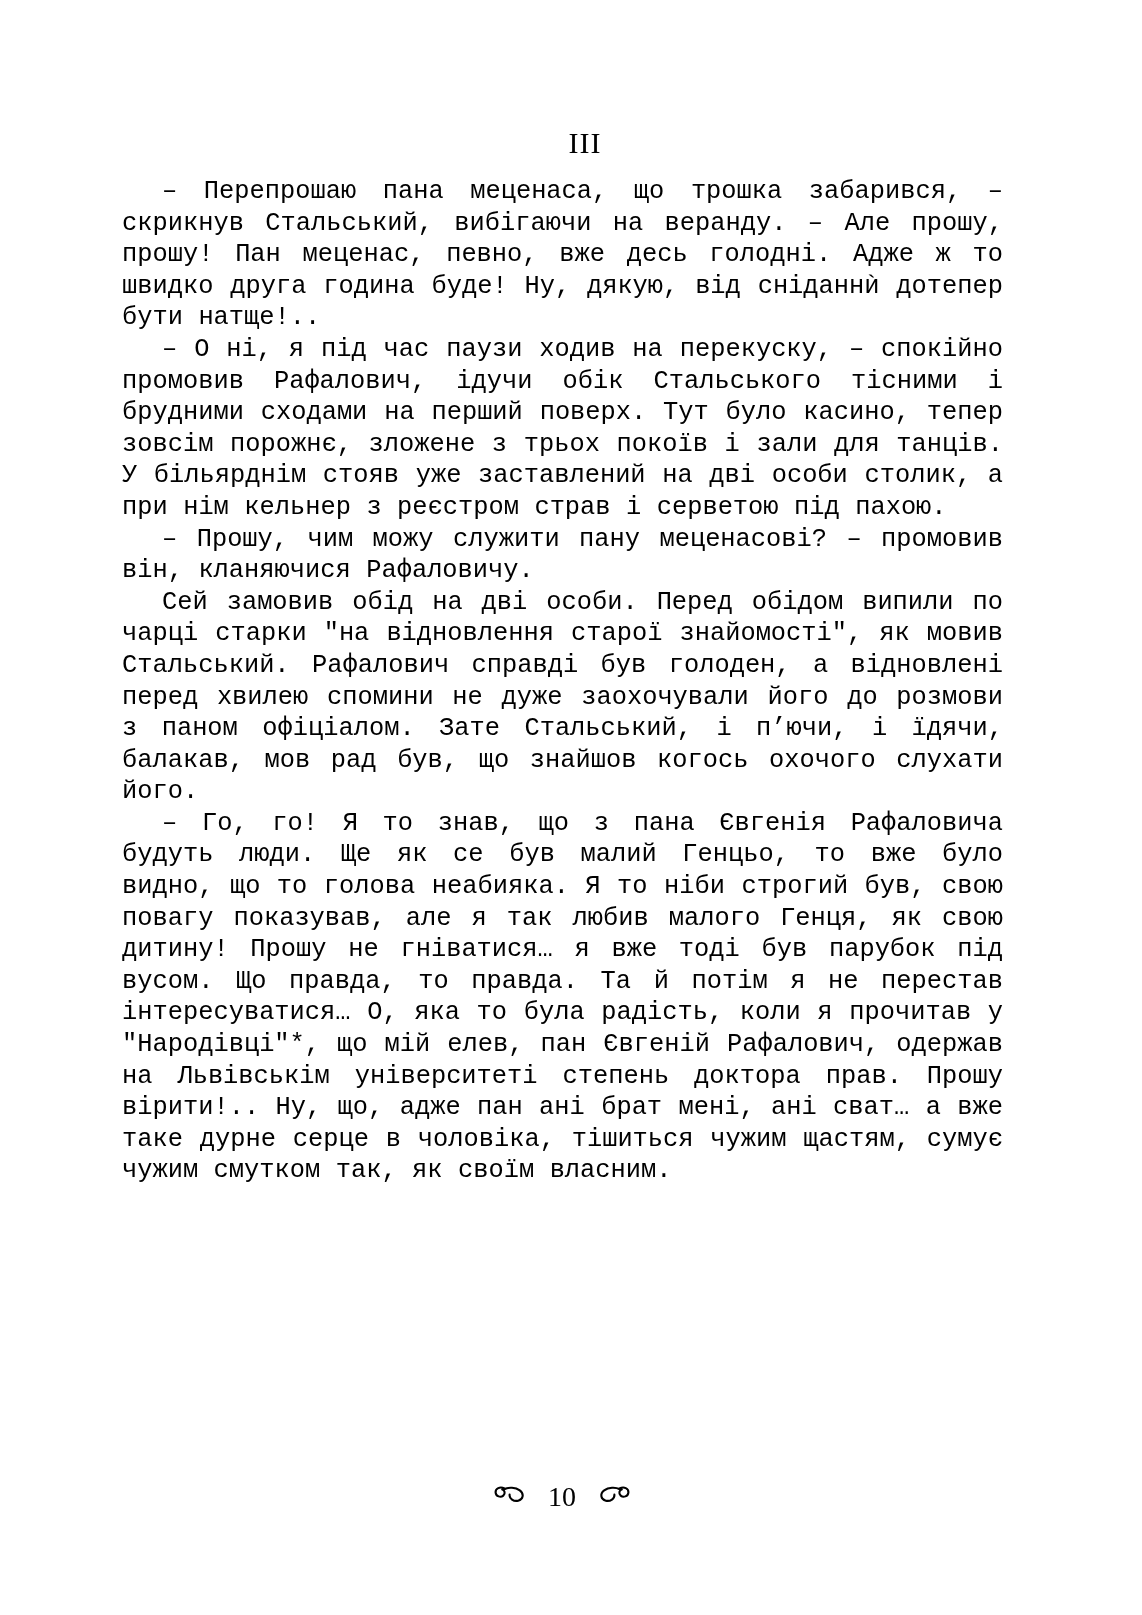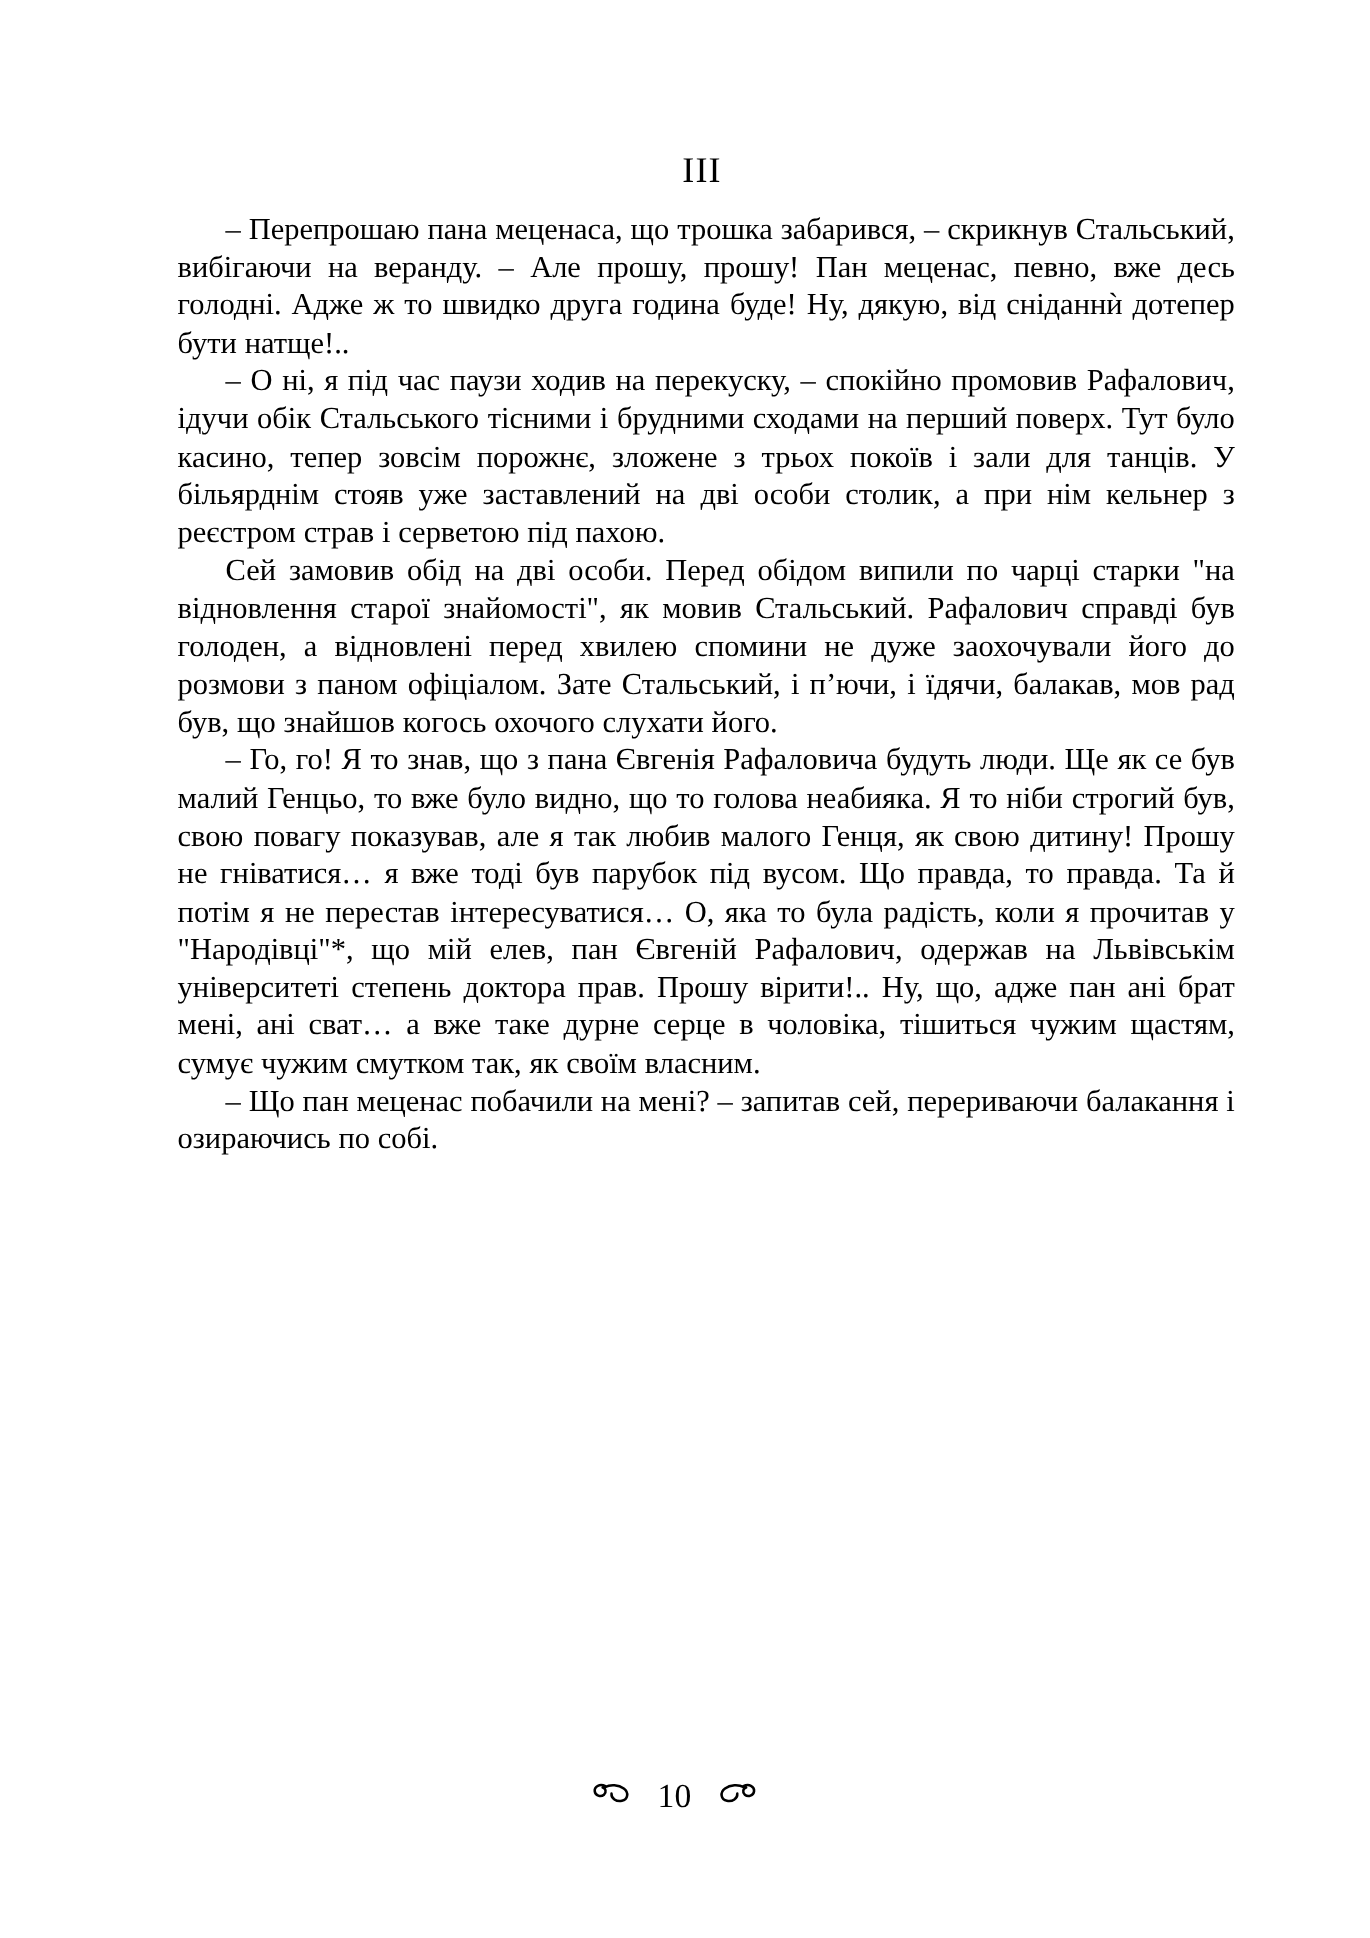--- a/index.html
+++ b/index.html
@@ -31,22 +31,23 @@
     line-height: 34px;
     letter-spacing: 1px;
     font-weight: 400;
     margin: 14px;
   }
 
   
   .body-column {
     position: absolute;
     top: 176px;
-    left: 148px;
+    left: 122px;
     width: 881px;
+    font-family: Liberation Mono, monospace;
   }
   .body-column p {
     margin: 0;
     padding: 0;
     font-size: 25.4px;
     line-height: 31.6px;
     text-align: justify;
     text-justify: inter-word;
     text-indent: 40px;
     hyphens: none;
@@ -89,23 +90,23 @@
 </head>
 <body>
 
 <div class="page">
 
   <h1 class="chapter-heading">III</h1>
 
   <div class="body-column">
     <p>– Перепрошаю пана меценаса, що трошка забарився, – скрикнув Стальський, вибігаючи на веранду. – Але прошу, прошу! Пан меценас, певно, вже десь голодні. Адже ж то швидко друга година буде! Ну, дякую, від сніданнѝ дотепер бути натще!..</p>
     <p>– О ні, я під час паузи ходив на перекуску, – спокійно промовив Рафалович, ідучи обік Стальського тісними і брудними сходами на перший поверх. Тут було касино, тепер зовсім порожнє, зложене з трьох покоїв і зали для танців. У більярднім стояв уже заставлений на дві особи столик, а при нім кельнер з реєстром страв і серветою під пахою.</p>
+    <p>– Прошу, чим можу служити пану меценасові? – промовив він, кланяючися Рафаловичу.</p>
     <p>Сей замовив обід на дві особи. Перед обідом випили по чарці старки "на відновлення старої знайомості", як мовив Стальський. Рафалович справді був голоден, а відновлені перед хвилею спомини не дуже заохочували його до розмови з паном офіціалом. Зате Стальський, і п’ючи, і їдячи, балакав, мов рад був, що знайшов когось охочого слухати його.</p>
     <p>– Го, го! Я то знав, що з пана Євгенія Рафаловича будуть люди. Ще як се був малий Генцьо, то вже було видно, що то голова неабияка. Я то ніби строгий був, свою повагу показував, але я так любив малого Генця, як свою дитину! Прошу не гніватися… я вже тоді був парубок під вусом. Що правда, то правда. Та й потім я не перестав інтересуватися… О, яка то була радість, коли я прочитав у "Народівці"*, що мій елев, пан Євгеній Рафалович, одержав на Львівськім університеті степень доктора прав. Прошу вірити!.. Ну, що, адже пан ані брат мені, ані сват… а вже таке дурне серце в чоловіка, тішиться чужим щастям, сумує чужим смутком так, як своїм власним.</p>
-    <p>– Що пан меценас побачили на мені? – запитав сей, перериваючи балакання і озираючись по собі.</p>
   </div>
 
   <div class="page-footer">
     <span class="footer-ornament-wrap">
       <svg class="footer-ornament ornament-left" width="34" height="20" viewBox="0 0 34 20" aria-hidden="true">
         <g fill="none" stroke="#000" stroke-width="2.1" stroke-linecap="round">
           <path d="M11.5 4.5 C7 2.2, 2.2 4.5, 2.6 8.6 C3 12.4, 7.6 13.9, 10.3 11.6 C12.6 9.6, 11.8 6.2, 9.2 5.6"></path>
           <path d="M11.2 5.2 C15.5 3.0, 22.5 3.2, 26.8 6.4 C31.4 9.8, 30.2 15.6, 25.2 16.7 C20.6 17.7, 16.2 14.6, 16.6 10.6"></path>
         </g>
       </svg>

